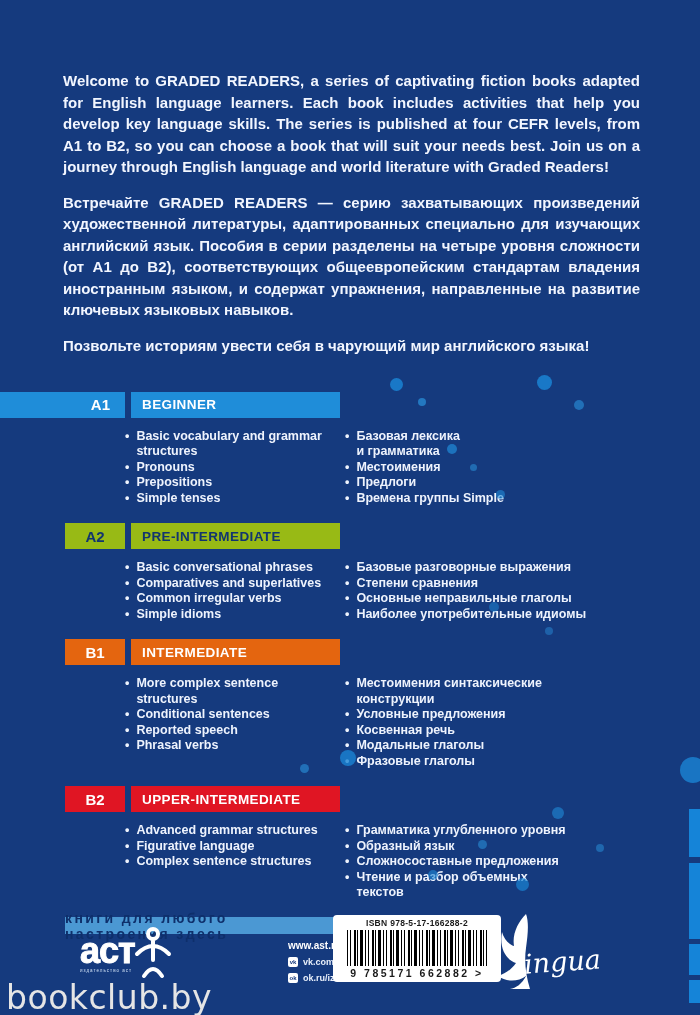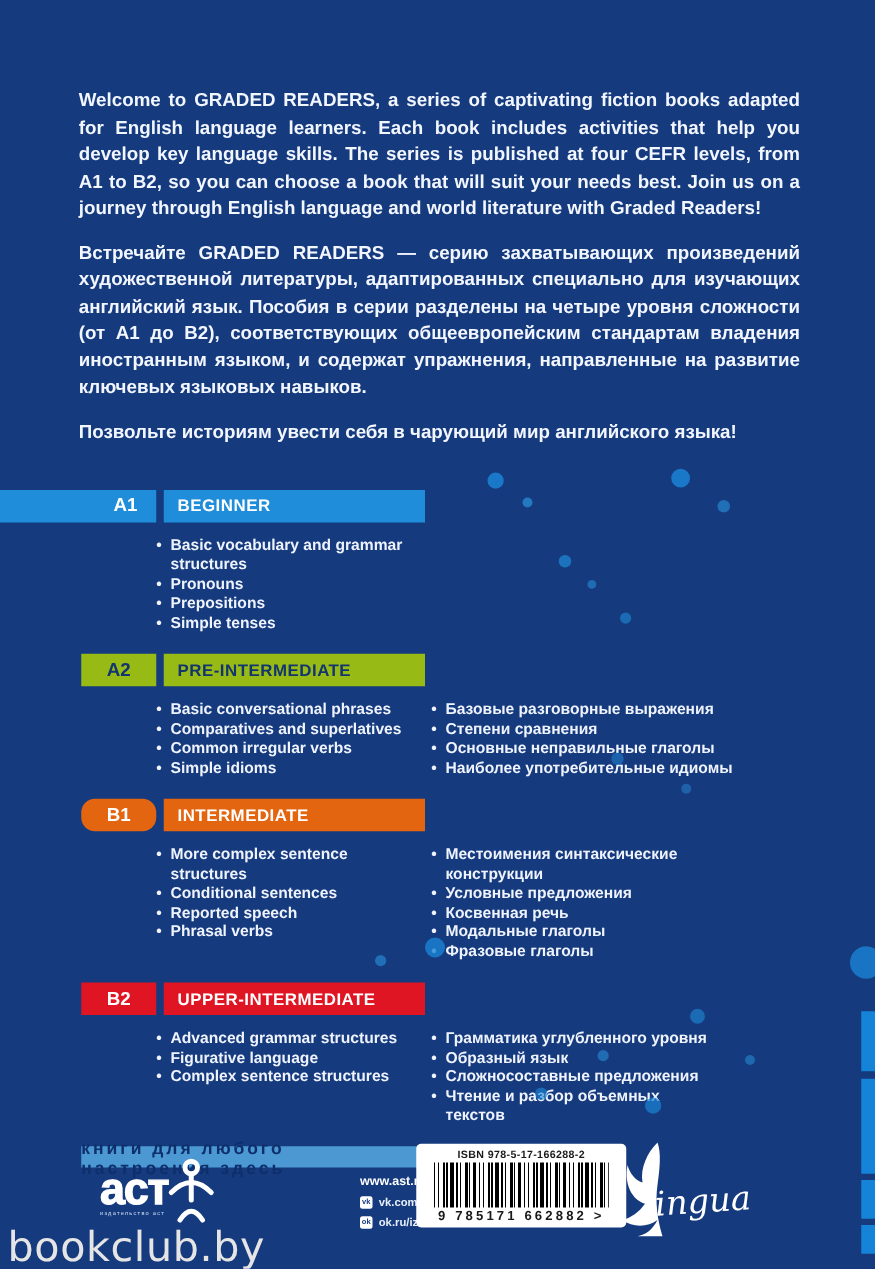--- a/index.html
+++ b/index.html
@@ -182,20 +182,39 @@
             </li>
           <li class="item">
               <span class="dot"></span>
               <span class="txt">Prepositions</span>
             </li>
           <li class="item">
               <span class="dot"></span>
               <span class="txt">Simple tenses</span>
             </li>
         </ul>
+        <ul class="col ru">
+          <li class="item">
+              <span class="dot"></span>
+              <span class="txt">Базовая лексика
+и грамматика</span>
+            </li>
+          <li class="item">
+              <span class="dot"></span>
+              <span class="txt">Местоимения</span>
+            </li>
+          <li class="item">
+              <span class="dot"></span>
+              <span class="txt">Предлоги</span>
+            </li>
+          <li class="item">
+              <span class="dot"></span>
+              <span class="txt">Времена группы Simple</span>
+            </li>
+        </ul>
       </div>
     </section>
 
     <section class="level">
       <div class="badge-row">
         <div class="code" style="background: rgb(152, 186, 21); color: rgb(18, 53, 111);">
           <span>A2</span>
         </div>
         <div class="header" style="background: rgb(152, 186, 21); color: rgb(18, 53, 111);">
           <span>PRE-INTERMEDIATE</span>
@@ -236,21 +255,21 @@
           <li class="item">
               <span class="dot"></span>
               <span class="txt">Наиболее употребительные идиомы</span>
             </li>
         </ul>
       </div>
     </section>
 
     <section class="level">
       <div class="badge-row">
-        <div class="code" style="background: rgb(228, 101, 15); color: rgb(255, 255, 255); border-radius: 11px;">
+        <div class="code" style="background: rgb(228, 101, 15); color: rgb(255, 255, 255);">
           <span>B1</span>
         </div>
         <div class="header" style="background: rgb(228, 101, 15); color: rgb(255, 255, 255);">
           <span>INTERMEDIATE</span>
         </div>
       </div>
       <div class="cols">
         <ul class="col en">
           <li class="item">
               <span class="dot"></span>

